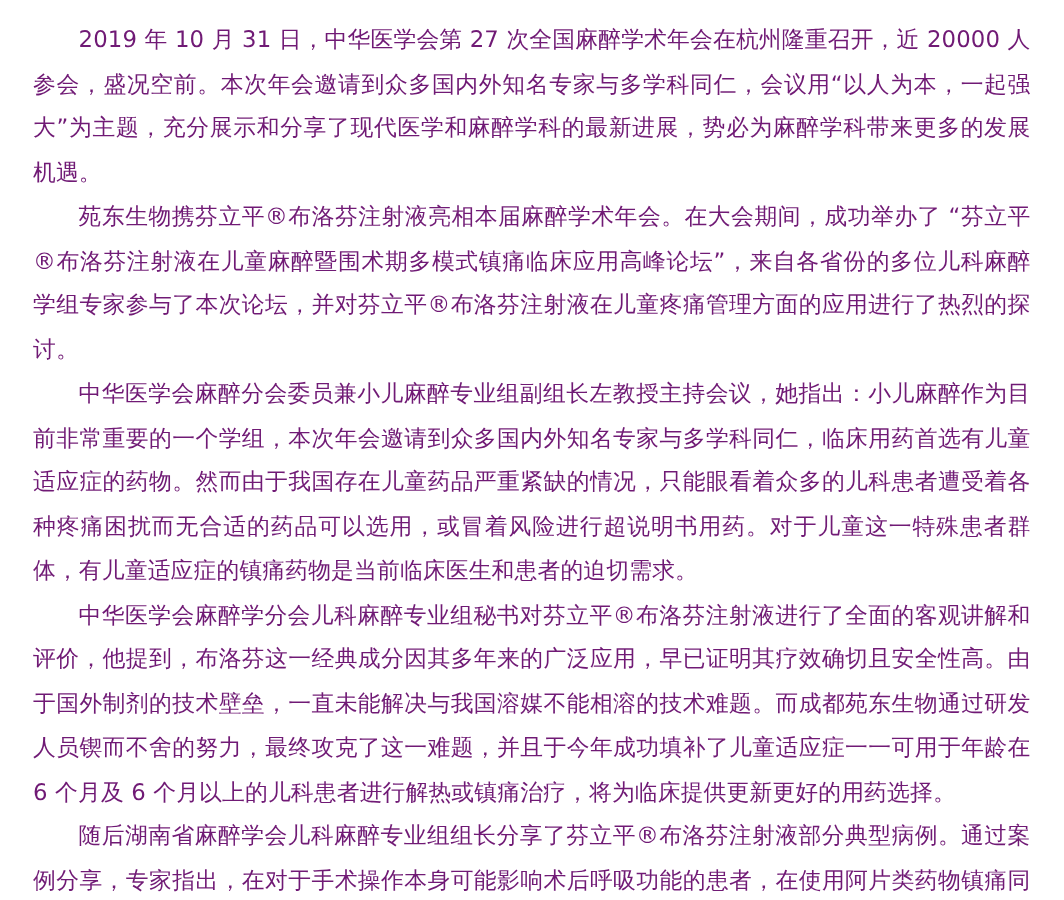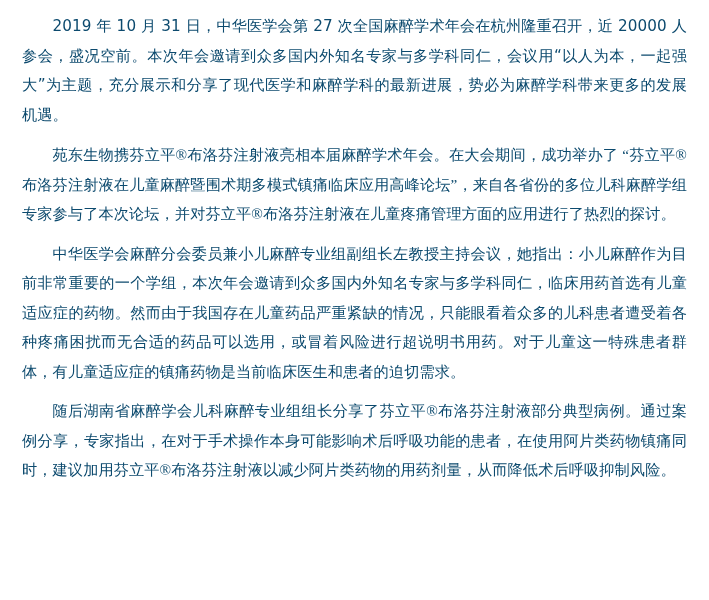--- a/index.html
+++ b/index.html
@@ -16,33 +16,33 @@
   #article {
     box-sizing: border-box;
     width: 709px;
     height: 600px;
     padding: 12px 22px 0 22px;
   }
   p.para {
     margin: 0 0 0 0;
     font-size: 15.2px;
     line-height: 29.5px;
-    color: #0c4a6e;
+    color: #701a75;
     text-align: justify;
     text-justify: inter-ideograph;
     text-indent: 2em;
     letter-spacing: 0.1px;
     word-break: break-all;
   }
   p.para + p.para {
-    margin-top: 10px;
-    font-family: Liberation Serif, serif;
+    margin-top: 0px;
   }
 </style>
 </head>
 <body>
 
 <div id="article">
   <p class="para">2019 年 10 月 31 日，中华医学会第 27 次全国麻醉学术年会在杭州隆重召开，近 20000 人参会，盛况空前。本次年会邀请到众多国内外知名专家与多学科同仁，会议用“以人为本，一起强大”为主题，充分展示和分享了现代医学和麻醉学科的最新进展，势必为麻醉学科带来更多的发展机遇。</p>
   <p class="para">苑东生物携芬立平®布洛芬注射液亮相本届麻醉学术年会。在大会期间，成功举办了 “芬立平®布洛芬注射液在儿童麻醉暨围术期多模式镇痛临床应用高峰论坛”，来自各省份的多位儿科麻醉学组专家参与了本次论坛，并对芬立平®布洛芬注射液在儿童疼痛管理方面的应用进行了热烈的探讨。</p>
   <p class="para">中华医学会麻醉分会委员兼小儿麻醉专业组副组长左教授主持会议，她指出：小儿麻醉作为目前非常重要的一个学组，本次年会邀请到众多国内外知名专家与多学科同仁，临床用药首选有儿童适应症的药物。然而由于我国存在儿童药品严重紧缺的情况，只能眼看着众多的儿科患者遭受着各种疼痛困扰而无合适的药品可以选用，或冒着风险进行超说明书用药。对于儿童这一特殊患者群体，有儿童适应症的镇痛药物是当前临床医生和患者的迫切需求。</p>
+  <p class="para">中华医学会麻醉学分会儿科麻醉专业组秘书对芬立平®布洛芬注射液进行了全面的客观讲解和评价，他提到，布洛芬这一经典成分因其多年来的广泛应用，早已证明其疗效确切且安全性高。由于国外制剂的技术壁垒，一直未能解决与我国溶媒不能相溶的技术难题。而成都苑东生物通过研发人员锲而不舍的努力，最终攻克了这一难题，并且于今年成功填补了儿童适应症一一可用于年龄在 6 个月及 6 个月以上的儿科患者进行解热或镇痛治疗，将为临床提供更新更好的用药选择。</p>
   <p class="para">随后湖南省麻醉学会儿科麻醉专业组组长分享了芬立平®布洛芬注射液部分典型病例。通过案例分享，专家指出，在对于手术操作本身可能影响术后呼吸功能的患者，在使用阿片类药物镇痛同时，建议加用芬立平®布洛芬注射液以减少阿片类药物的用药剂量，从而降低术后呼吸抑制风险。</p>
 </div>
 
 </body></html>

